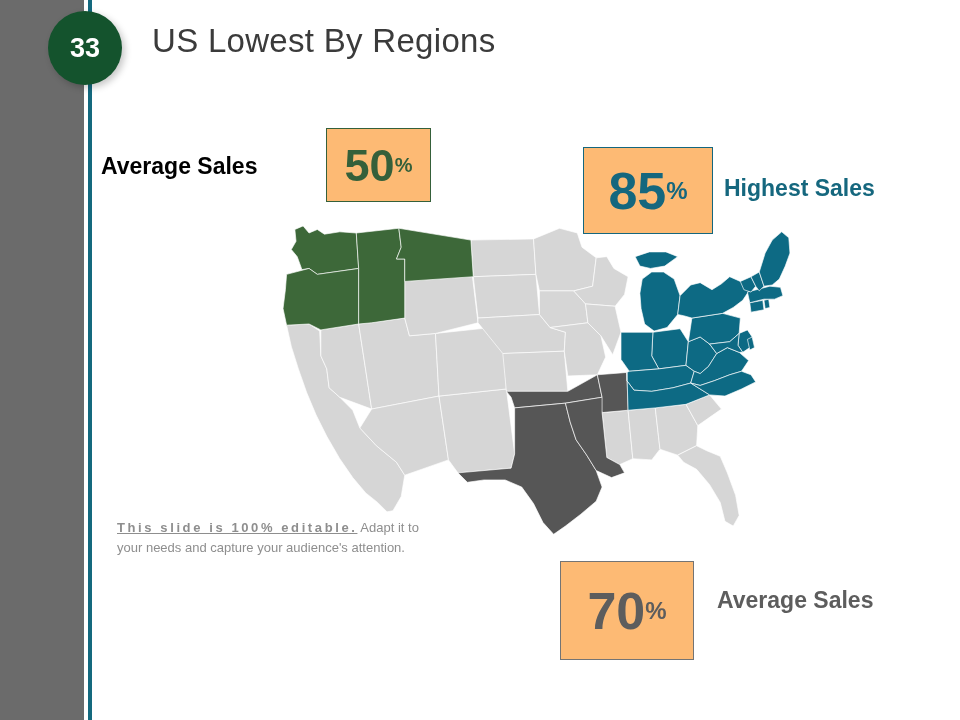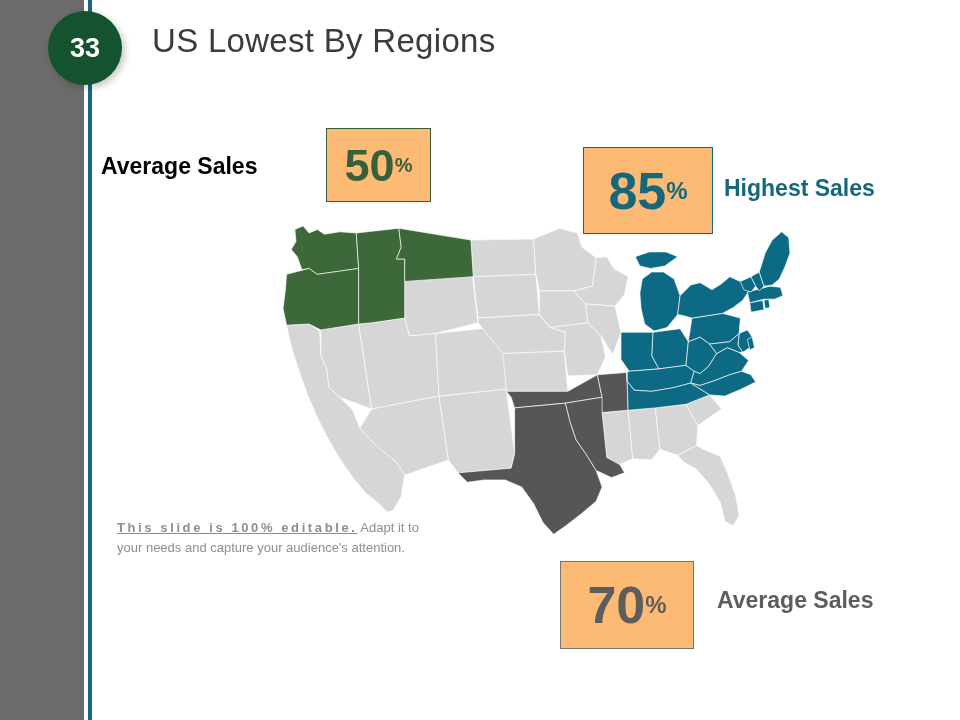--- a/index.html
+++ b/index.html
@@ -92,21 +92,21 @@
   #high-box {
     left: 583px; top: 147px; width: 130px; height: 87px;
     border: 1px solid #15677e;
   }
   #high-box .stat-val { font-size: 52px; color: #15677e; }
   #high-box .stat-pct { font-size: 24px; color: #15677e; }
   #high-label { left: 724px; top: 177px; color: #15677e; }
 
   
   #low-box {
-    left: 560px; top: 561px; width: 134px; height: 88px;
+    left: 560px; top: 561px; width: 134px; height: 99px;
     border: 1px solid #747474;
   }
   #low-box .stat-val { font-size: 52px; color: #5d5d5d; }
   #low-box .stat-pct { font-size: 24px; color: #5d5d5d; }
   #low-label { left: 717px; top: 589px; color: #5d5d5d; }
 
   
   .note {
     position: absolute; left: 117px; top: 518px;
     width: 320px;

